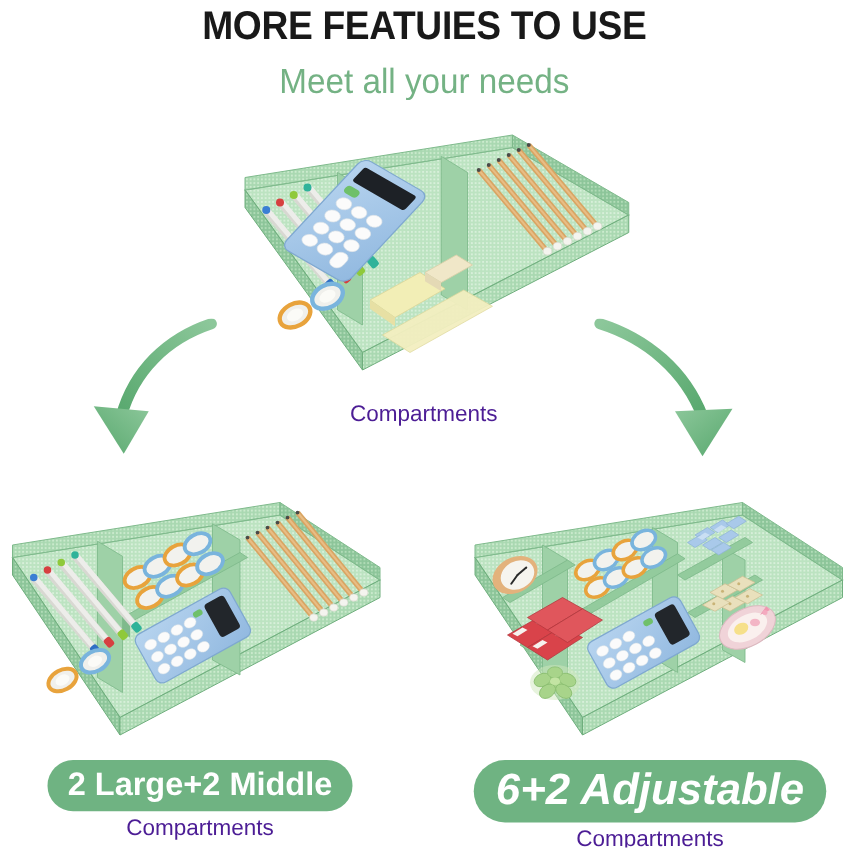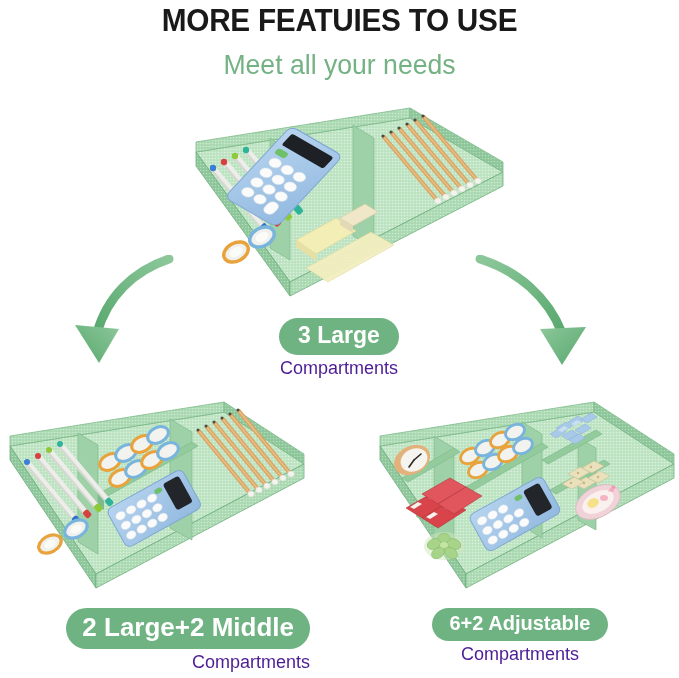--- a/index.html
+++ b/index.html
@@ -43,26 +43,26 @@
   }
   .cap-sub{
     display:block;
     color:#4c1d95;
     margin-top:3px;
   }
   .cap-top{left:239px;top:318px;width:200px;}
   .cap-top .pill{font-size:23px;padding:4px 19px 6px;}
   .cap-top .cap-sub{font-size:18px;}
 
-  .cap-bl{left:10px;top:608px;width:300px;text-align:right;}
+  .cap-bl{left:10px;top:608px;width:300px;}
   .cap-bl .pill{font-size:26px;padding:4px 16px 6px;}
   .cap-bl .cap-sub{font-size:18px;}
 
   .cap-br{left:370px;top:608px;width:300px;}
-  .cap-br .pill{font-size:20px;padding:4px 18px 6px;}
+  .cap-br .pill{font-size:35px;padding:4px 18px 6px;font-style:italic;}
   .cap-br .cap-sub{font-size:18px;}
 
   
   .arrow{position:absolute;}
   .arrow-left{left:55px;top:255px;}
   .arrow-right{left:470px;top:255px;}
 
   
   .tray{position:absolute;}
   .tray-top{left:178px;top:100px;width:330px;height:205px;}
@@ -208,21 +208,20 @@
           <circle cx="221" cy="28" r="1.6"></circle>
             <circle cx="229" cy="24" r="1.6"></circle>
           <circle cx="237" cy="20" r="1.6"></circle>
             <circle cx="245" cy="16" r="1.6"></circle>
         </g>
       </g>
     </svg>
   </div>
 
   <div class="caption cap-top">
-    <span class="pill">3 Large</span>
     <span class="cap-sub">Compartments</span>
   </div>
 
   <div class="arrow arrow-left">
     <svg width="120" height="120" viewBox="0 0 120 120" xmlns="http://www.w3.org/2000/svg">
       <defs>
         <linearGradient id="agL" x1="1" y1="0" x2="0" y2="1">
           <stop offset="0" stop-color="#8cc79a"></stop>
             <stop offset="1" stop-color="#58a86e"></stop>
         </linearGradient>

